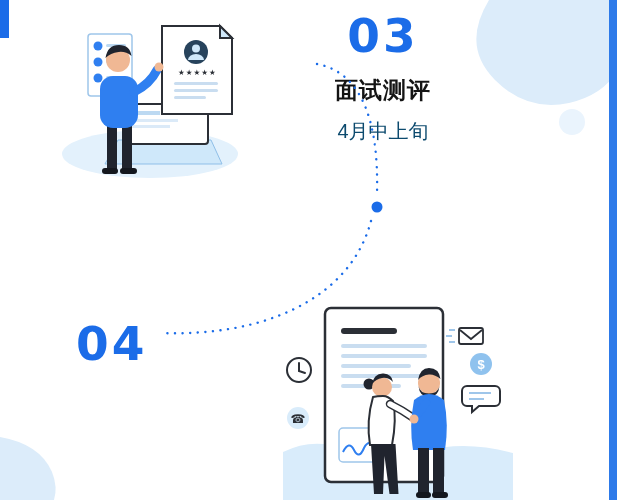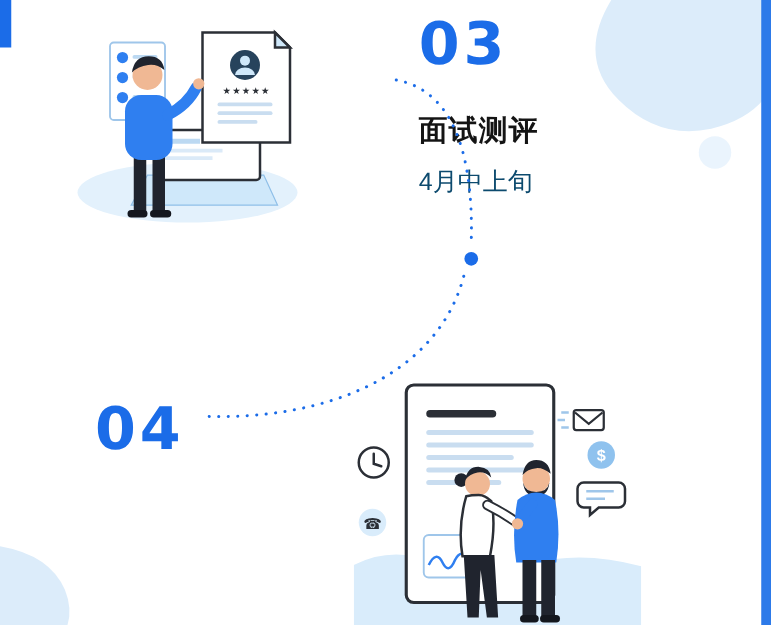--- a/index.html
+++ b/index.html
@@ -14,29 +14,29 @@
   }
   .bg { z-index:0; }
   .connector { z-index:4; pointer-events:none; }
   .dotted {
     fill:none; stroke:#1b6ce8; stroke-width:2.4;
     stroke-dasharray:0.1 7.5; stroke-linecap:round;
   }
   .illus { position:absolute; z-index:2; }
   .illus-interview { left:50px; top:12px; width:190px; height:172px; }
   .illus-hire { left:283px; top:300px; width:230px; height:200px; }
-  .step { position:absolute; z-index:3; }
+  .step { position:absolute; z-index:3;text-align:center; }
   .step-number {
     font-family:"DejaVu Sans", sans-serif;
     font-weight:800; font-size:47px; line-height:52px;
     color:#1b6ce8; letter-spacing:3px;
   }
   .step-title {
     font-size:23px; font-weight:700; color:#141414;
-    letter-spacing:1px; margin-top:27px;
+    letter-spacing:1px; margin-top:13px;
   }
   .step-date {
     font-size:20px; font-weight:400; color:#0c4a6e; margin-top:12px;
   }
   .step-interview { left:335px; top:10px; }
   .step-hire { left:76px; top:318px; }
   .edge-left {
     position:absolute; left:0; top:0; width:9px; height:38px;
     background:#1b6ce8; z-index:6;
   }

